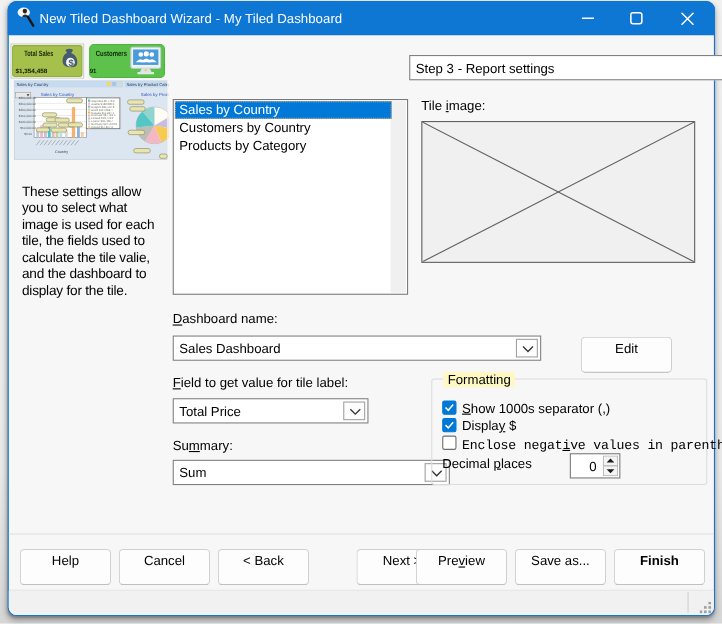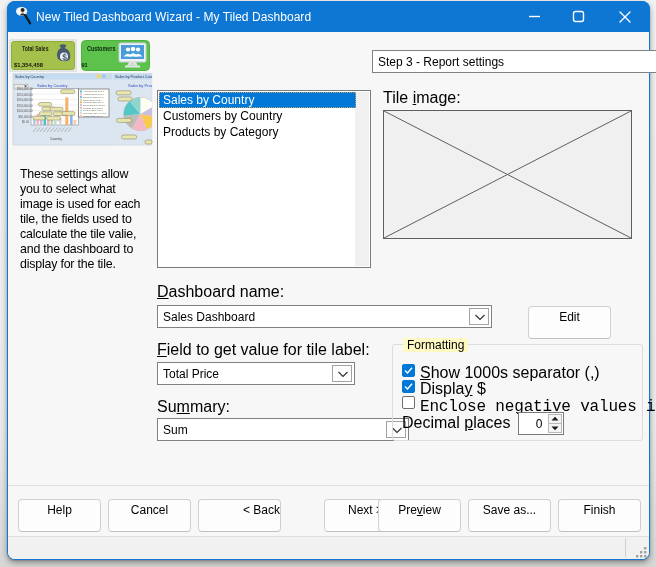--- a/index.html
+++ b/index.html
@@ -16,21 +16,21 @@
   box-shadow:0 3px 6px rgba(0,0,0,.33), 0 1px 2px rgba(0,0,0,.18);
 }
 .titlebar {
   position:absolute; left:7px; top:1px; width:643px; height:31px;
   background:#0e76d3; border-radius:8px 8px 0 0;
 }
 .title-text {
   position:absolute; left:36px; top:9.5px; color:#fff; font-size:12px;
   letter-spacing:0.05px; white-space:nowrap;
 }
-label.std { position:absolute; white-space:nowrap; font-size:16px; }
+label.std { position:absolute; white-space:nowrap; font-size:12px; }
 .combo {
   position:absolute; background:#fff; border:1px solid #818181; height:23px;
 }
 .combo .txt { position:absolute; left:5px; top:4px; white-space:nowrap; }
 .combo .dd {
   position:absolute; top:2px; right:2px; width:20px; height:17px;
   background:#fdfdfd; border:1px solid #a2a2a2;
 }
 .combo .dd svg { position:absolute; left:4px; top:4px; }
 .btn {
@@ -245,21 +245,21 @@
   <div class="txt">Sales Dashboard</div>
   <div class="dd">
       <svg width="12" height="9" viewBox="0 0 12 9">
         <path d="M1.5 2 L6 6.5 L10.5 2" fill="none" stroke="#333" stroke-width="1.2"></path>
       </svg>
     </div>
 </div>
 <div class="btn" style="left:528px;top:306px;">Edit</div>
 
 <label class="std" style="left:157px;top:341px;"><u>F</u>ield to get value for tile label:</label>
-<div class="combo" style="left:157px;top:362px;width:198px;">
+<div class="combo" style="left:157px;top:362px;width:178px;">
   <div class="txt">Total Price</div>
   <div class="dd">
       <svg width="12" height="9" viewBox="0 0 12 9">
         <path d="M1.5 2 L6 6.5 L10.5 2" fill="none" stroke="#333" stroke-width="1.2"></path>
       </svg>
     </div>
 </div>
 
 <label class="std" style="left:157px;top:398px;">Su<u>m</u>mary:</label>
 <div class="combo" style="left:157px;top:418px;width:252px;">
@@ -295,25 +295,25 @@
       <path d="M3.5 6.5 L7 2.8 L10.5 6.5 Z" fill="#1a1a1a"></path>
       <path d="M3.5 12.5 L7 16.2 L10.5 12.5 Z" fill="#1a1a1a"></path>
     </svg>
   </div>
 </div>
 
 <div class="abs" style="left:8px;top:485px;width:641px;height:1px;background:#e0e0e0;"></div>
 
 <div class="btn" style="left:18px;top:499px;">Help</div>
 <div class="btn" style="left:108px;top:499px;">Cancel</div>
-<div class="btn" style="left:198px;top:499px;text-align:right;">&lt; Back</div>
+<div class="btn" style="left:198px;top:499px;">&lt; Back</div>
 <div class="btn" style="left:288px;top:499px;margin-left:36px;">Next &gt;</div>
 <div class="btn" style="left:378px;top:499px;">Pre<u>v</u>iew</div>
 <div class="btn" style="left:468px;top:499px;">Save as...</div>
-<div class="btn" style="left:558px;top:499px;">Finish</div>
+<div class="btn" style="left:558px;top:499px;font-weight:bold;">Finish</div>
 
 <div class="abs" style="left:8px;top:536px;width:641px;height:23px;background:#f1f1f1;border-top:1px solid #dfdfdf;border-radius:0 0 7px 7px;"></div>
 <div class="abs" style="left:625px;top:538px;width:1px;height:19px;background:#cfcfcf;"></div>
 <svg class="abs" style="left:636px;top:547px" width="12" height="12" viewBox="0 0 12 12">
   <g fill="#a0a0a0">
     <rect x="8" y="0" width="2.4" height="2.4"></rect>
     <rect x="8" y="4" width="2.4" height="2.4"></rect>
       <rect x="4" y="4" width="2.4" height="2.4"></rect>
     <rect x="8" y="8" width="2.4" height="2.4"></rect>
       <rect x="4" y="8" width="2.4" height="2.4"></rect>

